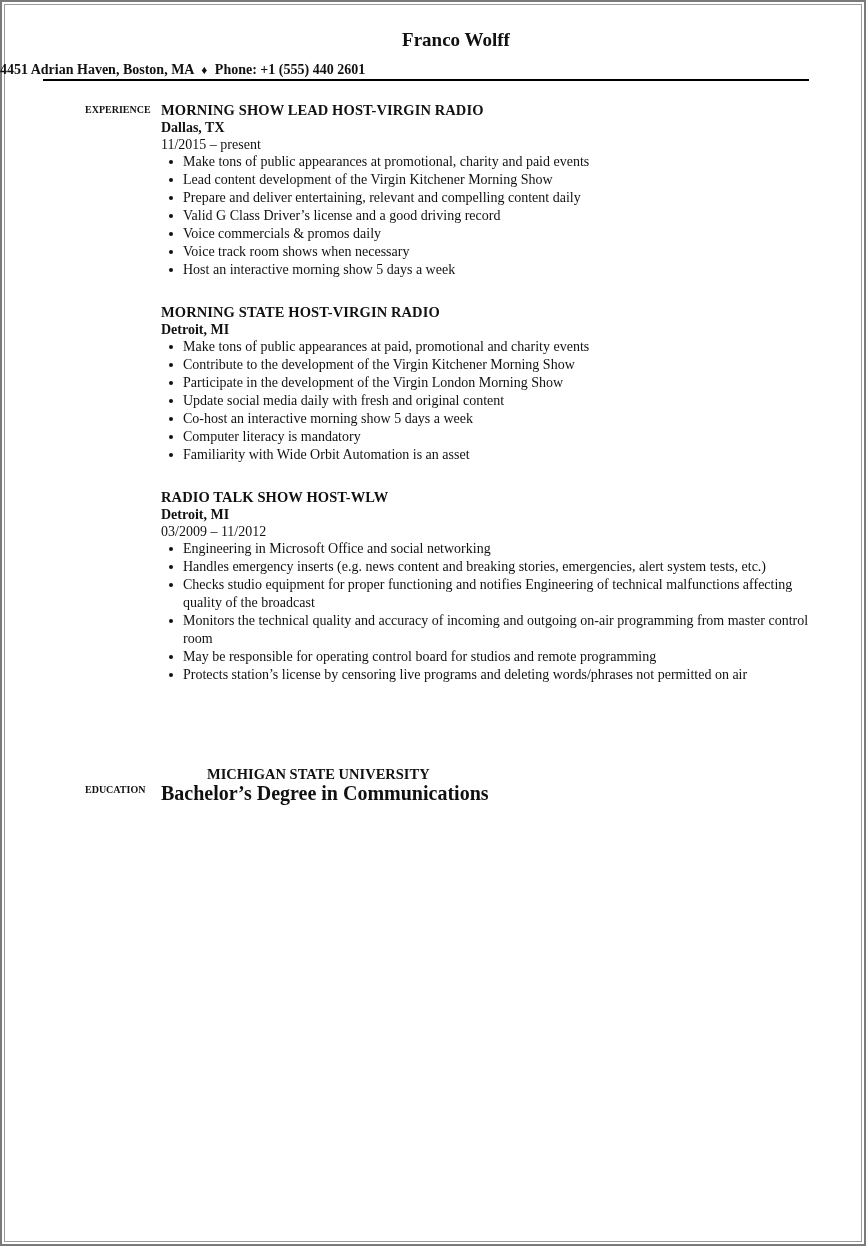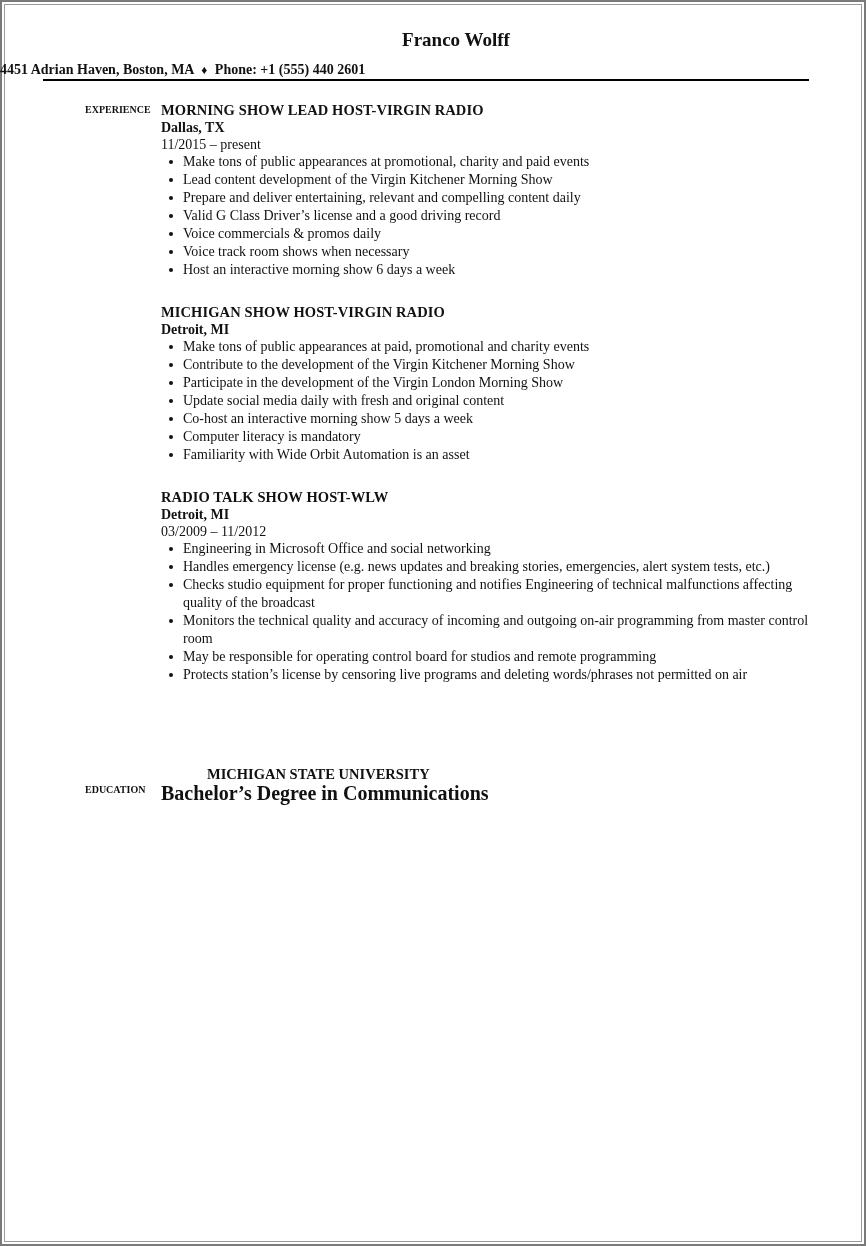--- a/index.html
+++ b/index.html
@@ -73,45 +73,45 @@
     <div class="job-title">MORNING SHOW LEAD HOST-VIRGIN RADIO</div>
     <div class="job-loc">Dallas, TX</div>
     <div class="job-dates">11/2015 – present</div>
     <ul class="bullets">
       <li><span class="dot"></span><span>Make tons of public appearances at promotional, charity and paid events</span></li>
       <li><span class="dot"></span><span>Lead content development of the Virgin Kitchener Morning Show</span></li>
       <li><span class="dot"></span><span>Prepare and deliver entertaining, relevant and compelling content daily</span></li>
       <li><span class="dot"></span><span>Valid G Class Driver’s license and a good driving record</span></li>
       <li><span class="dot"></span><span>Voice commercials &amp; promos daily</span></li>
       <li><span class="dot"></span><span>Voice track room shows when necessary</span></li>
-      <li><span class="dot"></span><span>Host an interactive morning show 6 days a week</span></li>
+      <li><span class="dot"></span><span>Host an interactive morning show 5 days a week</span></li>
     </ul>
   </div>
 
   <div class="job">
-    <div class="job-title">MICHIGAN SHOW HOST-VIRGIN RADIO</div>
+    <div class="job-title">MORNING STATE HOST-VIRGIN RADIO</div>
     <div class="job-loc">Detroit, MI</div>
     <ul class="bullets">
       <li><span class="dot"></span><span>Make tons of public appearances at paid, promotional and charity events</span></li>
       <li><span class="dot"></span><span>Contribute to the development of the Virgin Kitchener Morning Show</span></li>
       <li><span class="dot"></span><span>Participate in the development of the Virgin London Morning Show</span></li>
       <li><span class="dot"></span><span>Update social media daily with fresh and original content</span></li>
       <li><span class="dot"></span><span>Co-host an interactive morning show 5 days a week</span></li>
       <li><span class="dot"></span><span>Computer literacy is mandatory</span></li>
       <li><span class="dot"></span><span>Familiarity with Wide Orbit Automation is an asset</span></li>
     </ul>
   </div>
 
   <div class="job">
     <div class="job-title">RADIO TALK SHOW HOST-WLW</div>
     <div class="job-loc">Detroit, MI</div>
     <div class="job-dates">03/2009 – 11/2012</div>
     <ul class="bullets">
       <li><span class="dot"></span><span>Engineering in Microsoft Office and social networking</span></li>
-      <li><span class="dot"></span><span>Handles emergency license (e.g. news updates and breaking stories, emergencies, alert system tests, etc.)</span></li>
+      <li><span class="dot"></span><span>Handles emergency inserts (e.g. news content and breaking stories, emergencies, alert system tests, etc.)</span></li>
       <li><span class="dot"></span><span>Checks studio equipment for proper functioning and notifies Engineering of technical malfunctions affecting quality of the broadcast</span></li>
       <li><span class="dot"></span><span>Monitors the technical quality and accuracy of incoming and outgoing on-air programming from master control room</span></li>
       <li><span class="dot"></span><span>May be responsible for operating control board for studios and remote programming</span></li>
       <li><span class="dot"></span><span>Protects station’s license by censoring live programs and deleting words/phrases not permitted on air</span></li>
     </ul>
   </div>
 </div>
 
 <div class="section-label" style="top:781px;text-align:right;">EDUCATION</div>
 <div class="content" style="top:765px;">

